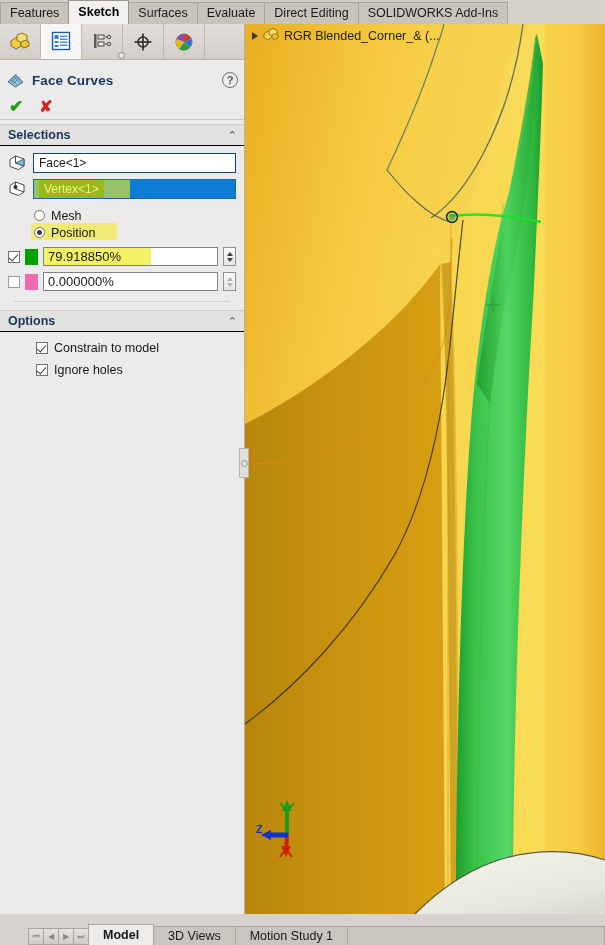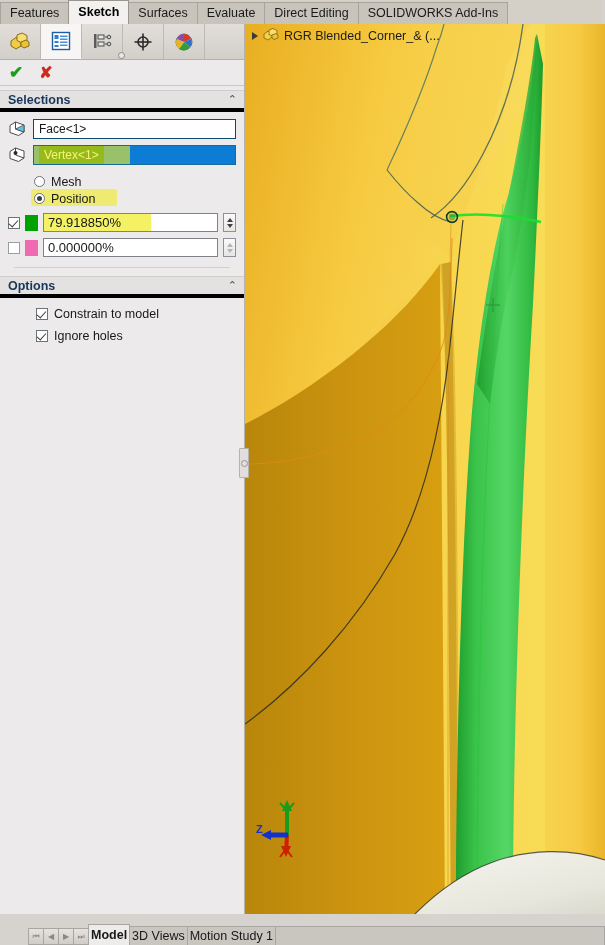--- a/index.html
+++ b/index.html
@@ -122,21 +122,21 @@
   .act-ok  { color: #18a018; font-size: 17px; font-weight: bold; line-height: 1; }
   .act-cxl { color: #cc2b1d; font-size: 16px; font-weight: bold; line-height: 1; }
 
   
   .sec-head {
     display: flex; align-items: center;
     height: 22px;
     padding: 0 7px 0 8px;
     background: #e4e2e1;
     border-top: 1px solid #d0cecd;
-    border-bottom: 4px solid #000000;
+    border-bottom: 1px solid #000000;
     margin-top: 4px;
   }
   .sec-head-text {
     font-size: 12.5px; font-weight: bold; color: #16365c;
   }
   .sec-chev {
     margin-left: auto;
     color: #4a4f55;
     font-size: 11px;
     line-height: 1;
@@ -358,21 +358,21 @@
     width: 16px; height: 17px;
     border: 1px solid #a9a5a0;
     background: linear-gradient(#e6e3df,#cfcbc6);
     margin-right: -1px;
     display: flex; align-items: center; justify-content: center;
     font-size: 8px; color: #8b8783;
     line-height: 1;
   }
   .btab {
     height: 19px;
-    padding: 0 2px;
+    padding: 0 14px;
     display: flex; align-items: center;
     font-size: 12.5px;
     background: #c9c5bf;
     border: 1px solid #a9a5a0;
     border-bottom: none;
     margin-right: -1px;
     white-space: nowrap;
   }
   .btab.active {
     background: #eeecea;
@@ -604,20 +604,29 @@
           <path d="M10 10 L17 7 A8 8 0 0 1 16 15 Z" fill="#2b6fd0"></path>
           <path d="M10 10 L16 15 A8 8 0 0 1 5 17 Z" fill="#2e9e3a"></path>
           <path d="M10 10 L5 17 A8 8 0 0 1 3 7 Z" fill="#e8b61c"></path>
           <path d="M10 10 L3 7 A8 8 0 0 1 10 2 Z" fill="#8a4bb5"></path>
         </svg>
       </div>
       <div class="pm-tab-fill"></div>
     </div>
     <div class="pm-pin"></div>
 
+    <div class="pm-title">
+      <svg width="19" height="17" viewBox="0 0 19 17">
+        <path d="M2 10 L9.5 3 L17 10 L9.5 15 Z" fill="#9fc4d6" stroke="#3d6f8a" stroke-width="1"></path>
+        <path d="M4.5 10.5 L12 4 M6.8 12 L14 5.4 M3.2 8.6 L10.6 2.2" stroke="#3d6f8a" stroke-width="0.8"></path>
+        <path d="M4 7 L11.5 13 M7.5 4.5 L14.5 10.4" stroke="#3d6f8a" stroke-width="0.8"></path>
+      </svg>
+      <span class="pm-title-text">Face Curves</span>
+      <span class="pm-help">?</span>
+    </div>
 
     <div class="pm-actions">
       <span class="act-ok">✔</span>
       <span class="act-cxl">✘</span>
     </div>
 
     <div class="sec-head">
       <span class="sec-head-text">Selections</span>
       <span class="sec-chev">⌃</span>
     </div>

